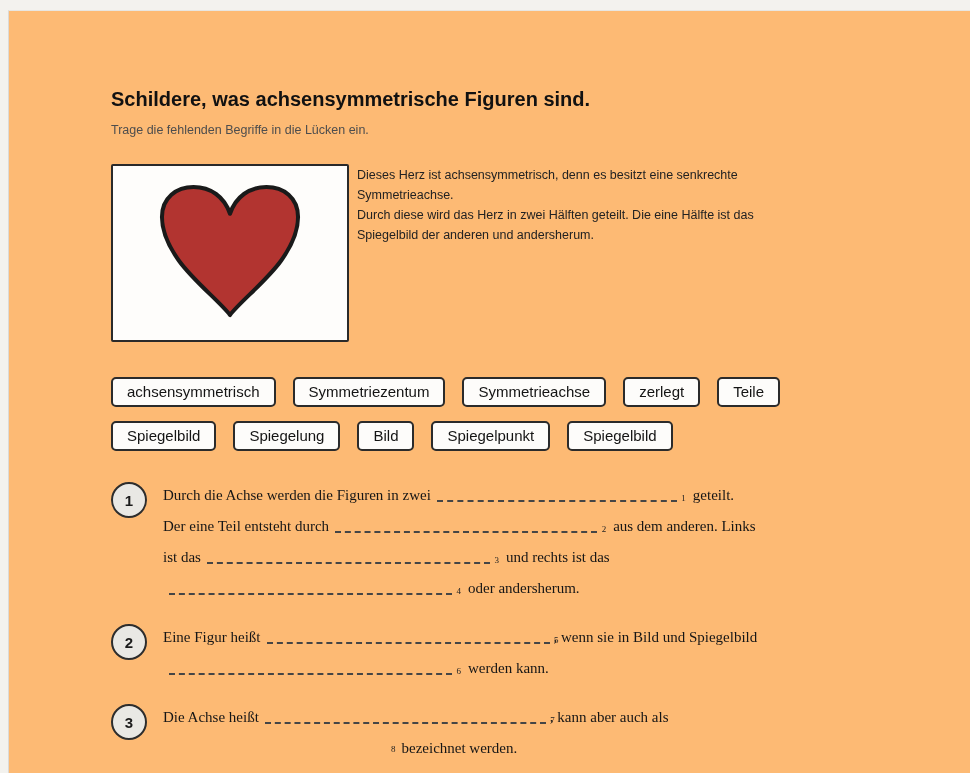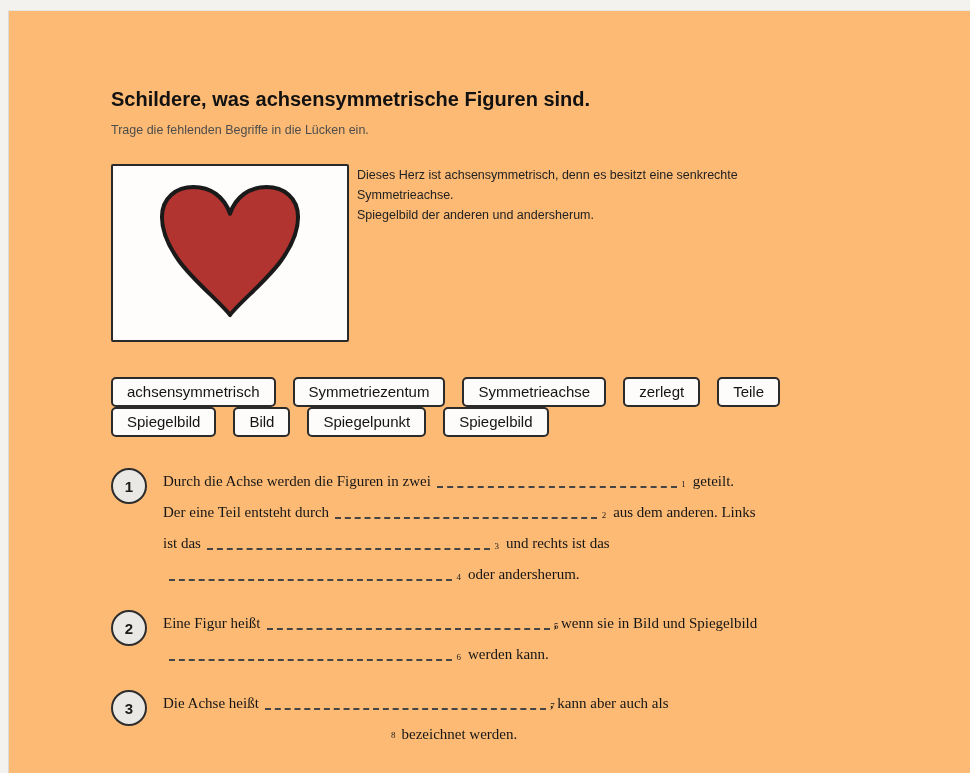--- a/index.html
+++ b/index.html
@@ -54,20 +54,21 @@
     margin-left: 8px;
     margin-top: 1px;
     font-size: 12.5px;
     line-height: 20px;
     color: #222;
   }
   .word-bank { margin-top: 35px; }
   .word-bank-row {
     display: flex;
     gap: 17px;
+    margin-bottom: 14px;
   }
   .word-chip {
     border: 2px solid #2b2b2b;
     border-radius: 5px;
     background: #fdfcfa;
     padding: 3px 14px;
     font-size: 15px;
     line-height: 20px;
     color: #141414;
     white-space: nowrap;
@@ -143,34 +144,36 @@
       <div class="figure-box">
         <span>
           <svg id="heart-svg" viewBox="0 0 200 174" width="162" height="150" aria-hidden="true">
             <path id="heart-path" d="M100 166 C88 150 55 124 37 99 C22 78 16 62 16 45 C16 21 34 8 55 8 C76 8 93 20 100 41 C107 20 124 8 145 8 C166 8 184 21 184 45 C184 62 178 78 163 99 C145 124 112 150 100 166 Z" fill="#b23430" stroke="#1a1a1a" stroke-width="5" stroke-linejoin="round"></path>
           </svg>
         </span>
       </div>
       <div class="figure-text" id="figure-text">
           <div class="desc-line">Dieses Herz ist achsensymmetrisch, denn es besitzt eine senkrechte</div>
           <div class="desc-line">Symmetrieachse.</div>
+          <div class="desc-line">Durch diese wird das Herz in zwei Hälften geteilt. Die eine Hälfte ist das</div>
           <div class="desc-line">Spiegelbild der anderen und andersherum.</div>
         </div>
     </div>
 
     <div class="word-bank" id="word-bank">
         <div class="word-bank-row">
           <button class="word-chip">achsensymmetrisch</button>
           <button class="word-chip">Symmetriezentum</button>
           <button class="word-chip">Symmetrieachse</button>
           <button class="word-chip">zerlegt</button>
           <button class="word-chip">Teile</button>
         </div>
         <div class="word-bank-row">
           <button class="word-chip">Spiegelbild</button>
+          <button class="word-chip">Spiegelung</button>
           <button class="word-chip">Bild</button>
           <button class="word-chip">Spiegelpunkt</button>
           <button class="word-chip">Spiegelbild</button>
         </div>
       </div>
 
     <div class="questions" id="questions">
         <div class="question">
           <div class="q-num">1</div>
           <div class="q-body">

